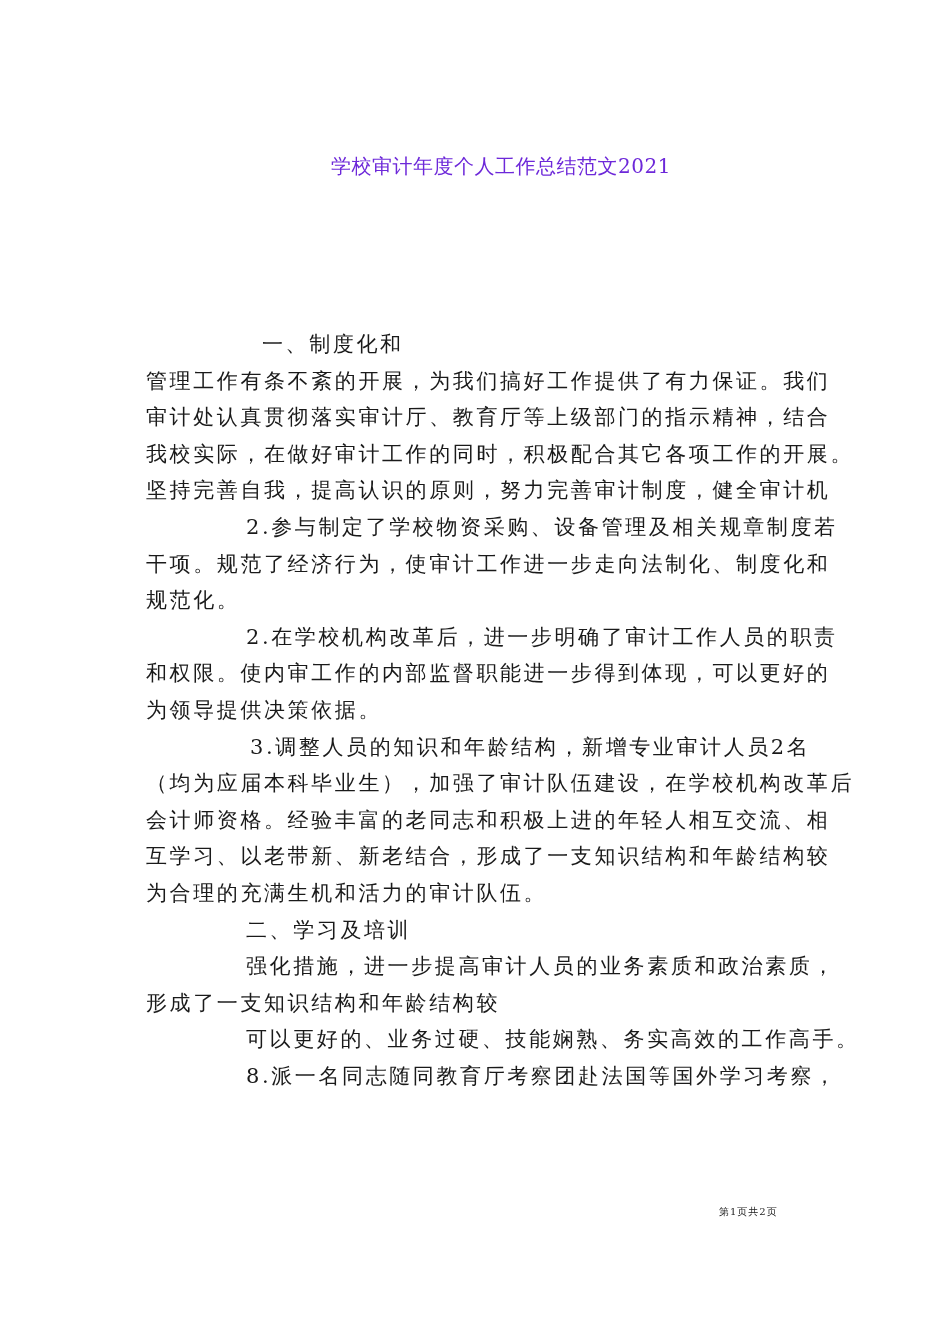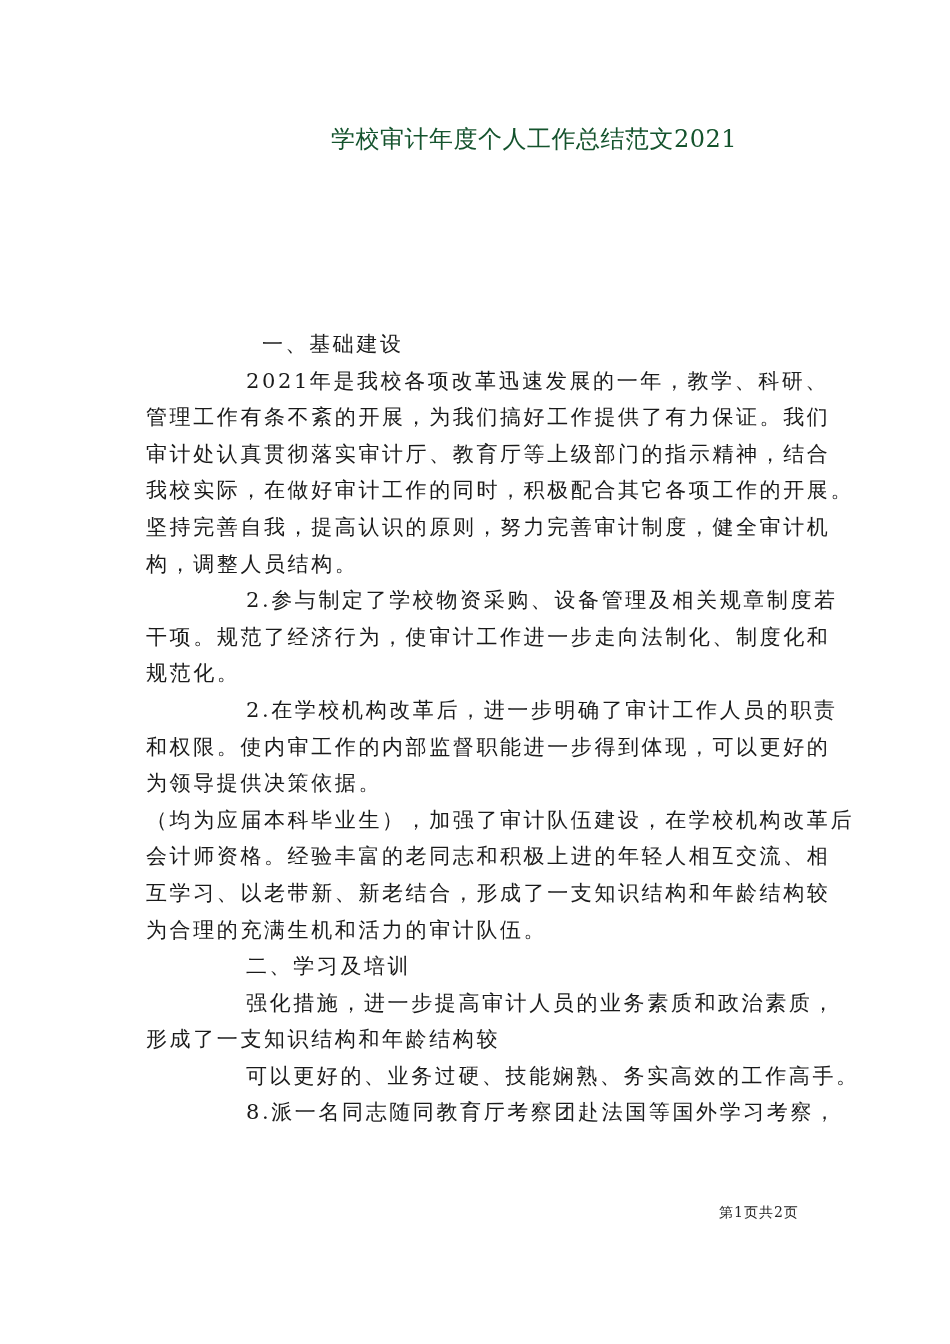--- a/index.html
+++ b/index.html
@@ -18,25 +18,25 @@
     .page {
       position: absolute;
       left: 0; top: 0;
       width: 950px;
       height: 1344px;
       background: #ffffff;
     }
     .title {
       position: absolute;
       left: 331px;
-      top: 123px;
+      top: 150px;
       width: 440px;
-      font-size: 24px;
+      font-size: 20px;
       line-height: 32px;
-      color: #14532d;
+      color: #6d28d9;
       white-space: nowrap;
       letter-spacing: 0.5px;
     }
     .body-text {
       position: absolute;
       left: 146px;
       top: 326px;
       width: 660px;
       font-size: 21px;
       line-height: 36.6px;
@@ -48,47 +48,46 @@
       white-space: nowrap;
       height: 36.6px;
     }
     .ind-h1 { padding-left: 116px; }
     .ind-p { padding-left: 100px; }
     .ind-p3 { padding-left: 104px; }
     .footer {
       position: absolute;
       left: 719px;
       top: 1203px;
-      font-size: 14px;
+      font-size: 10px;
       line-height: 18px;
       color: #222;
       white-space: nowrap;
       letter-spacing: 1px;
     }
   </style>
 </head>
 <body>
 
 <div class="page">
   <div class="title">学校审计年度个人工作总结范文2021</div>
 
   <div class="body-text">
-    <span class="line ind-h1">一、基础建设</span>
-    <span class="line ind-p">2021年是我校各项改革迅速发展的一年，教学、科研、</span>
+    <span class="line ind-h1">一、制度化和</span>
     <span class="line">管理工作有条不紊的开展，为我们搞好工作提供了有力保证。我们</span>
     <span class="line">审计处认真贯彻落实审计厅、教育厅等上级部门的指示精神，结合</span>
     <span class="line">我校实际，在做好审计工作的同时，积极配合其它各项工作的开展。</span>
     <span class="line">坚持完善自我，提高认识的原则，努力完善审计制度，健全审计机</span>
-    <span class="line">构，调整人员结构。</span>
     <span class="line ind-p">2.参与制定了学校物资采购、设备管理及相关规章制度若</span>
     <span class="line">干项。规范了经济行为，使审计工作进一步走向法制化、制度化和</span>
     <span class="line">规范化。</span>
     <span class="line ind-p">2.在学校机构改革后，进一步明确了审计工作人员的职责</span>
     <span class="line">和权限。使内审工作的内部监督职能进一步得到体现，可以更好的</span>
     <span class="line">为领导提供决策依据。</span>
+    <span class="line ind-p3">3.调整人员的知识和年龄结构，新增专业审计人员2名</span>
     <span class="line">（均为应届本科毕业生），加强了审计队伍建设，在学校机构改革后</span>
     <span class="line">会计师资格。经验丰富的老同志和积极上进的年轻人相互交流、相</span>
     <span class="line">互学习、以老带新、新老结合，形成了一支知识结构和年龄结构较</span>
     <span class="line">为合理的充满生机和活力的审计队伍。</span>
     <span class="line ind-p">二、学习及培训</span>
     <span class="line ind-p">强化措施，进一步提高审计人员的业务素质和政治素质，</span>
     <span class="line">形成了一支知识结构和年龄结构较</span>
     <span class="line ind-p">可以更好的、业务过硬、技能娴熟、务实高效的工作高手。</span>
     <span class="line ind-p">8.派一名同志随同教育厅考察团赴法国等国外学习考察，</span>
   </div>

